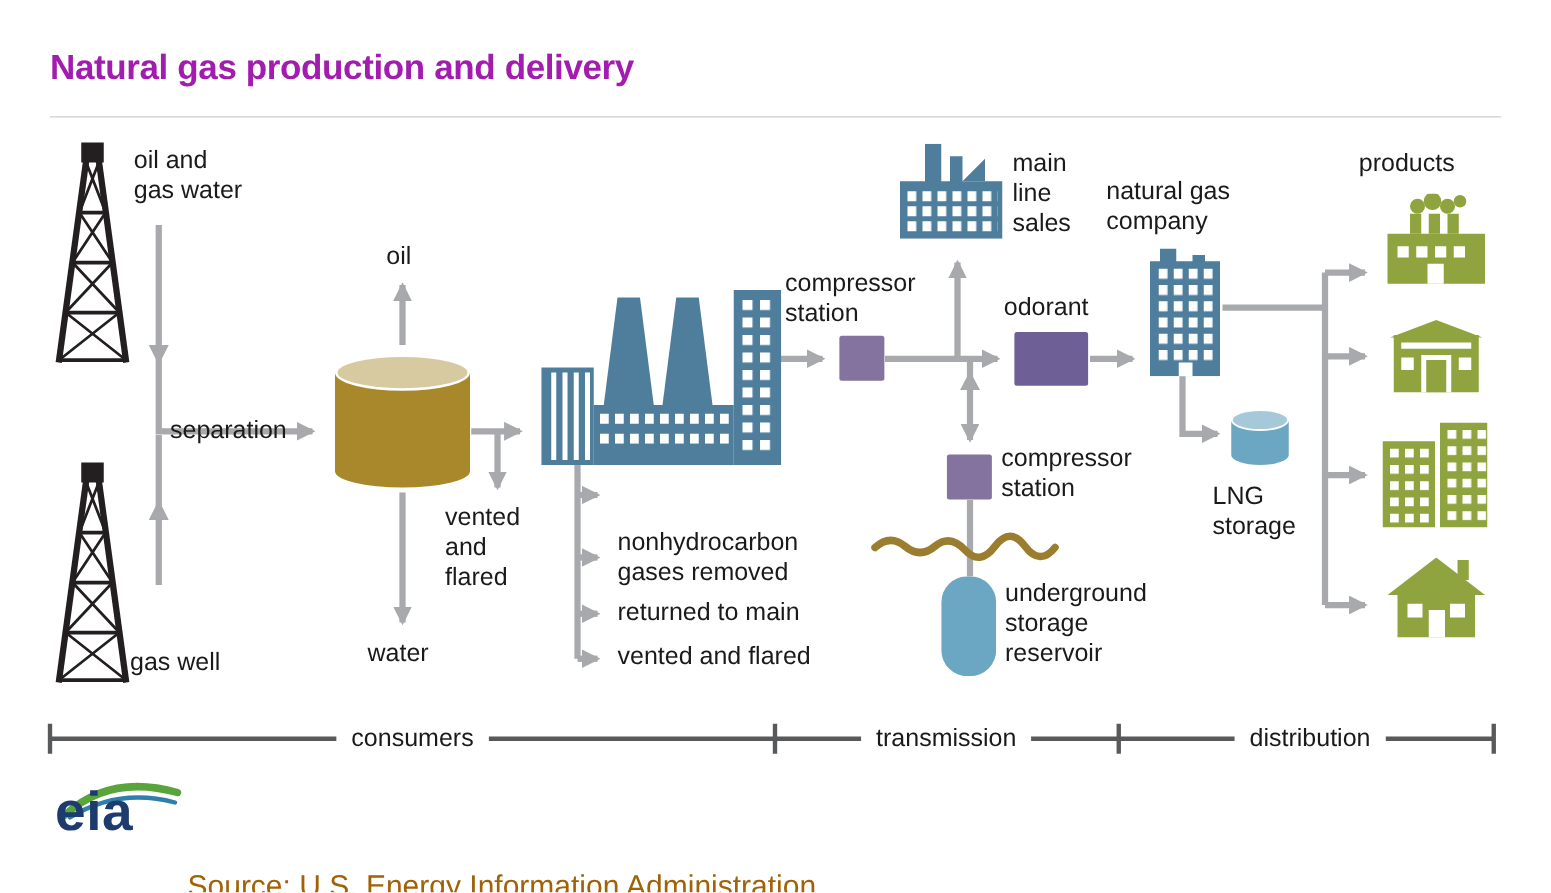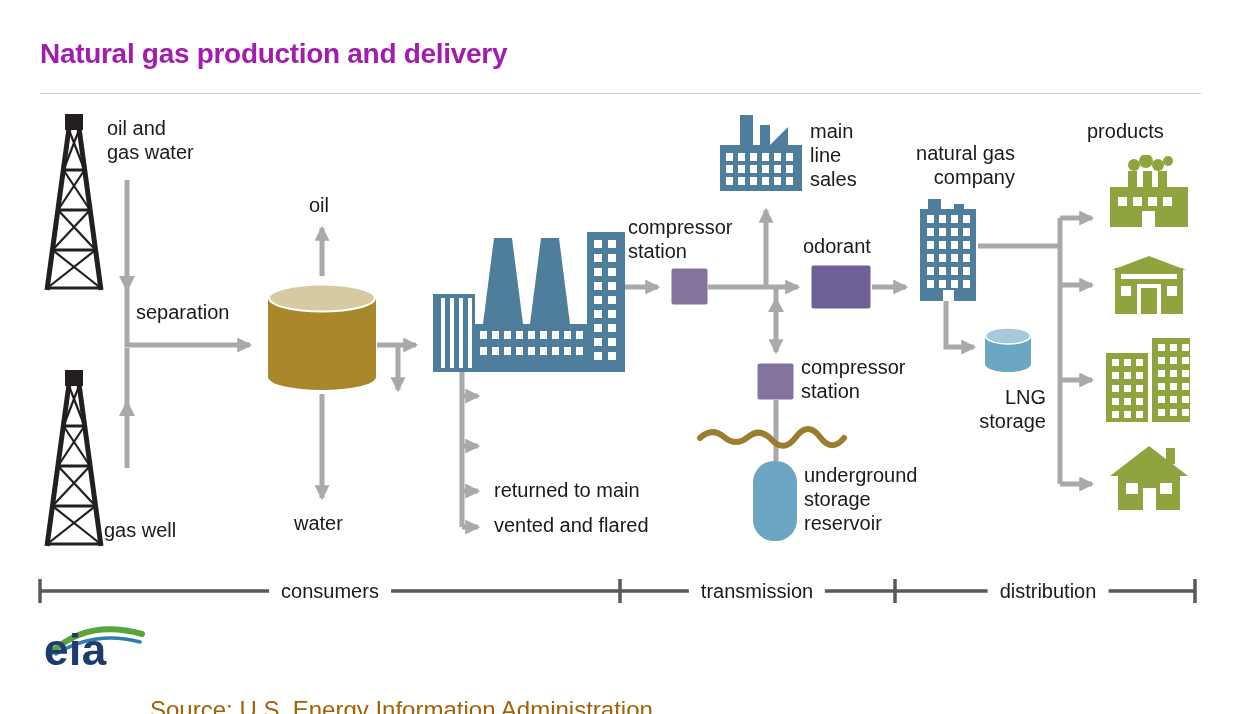--- a/index.html
+++ b/index.html
@@ -8,21 +8,21 @@
     --tank-brown:#a9882c; --tank-top:#d8caa0; --consumer-green:#8fa43e;
     --ground-brown:#9b7d30; --stage-bar-gray:#58595b; --derrick-black:#231f20;
     --logo-navy:#1d3c6d; --logo-green:#5aa53b; --logo-blue:#2f7fae;
   }
   *{margin:0;padding:0;box-sizing:border-box}
   html,body{background:#fff}
   #canvas{position:relative;width:1241px;height:714px;background:#fff;overflow:hidden;
           font-family:"Liberation Sans","DejaVu Sans",sans-serif;color:#1a1a1a}
   .abs{position:absolute}
   .lbl{position:absolute;font-size:20px;line-height:24px;white-space:pre-line;color:#1a1a1a}
-  .ctr{text-align:right}
+  .ctr{text-align:left}
   #page-title{position:absolute;left:40px;top:38px;font-size:28px;font-weight:bold;
               letter-spacing:-0.3px;color:#a21caf;white-space:nowrap}
   #title-divider{position:absolute;left:40px;top:93px;width:1161px;height:1px;background:#cdcdcd}
   #connectors{position:absolute;left:0;top:0}
   .stage-lbl{position:absolute;top:579px;font-size:20px;line-height:24px;background:#fff;
              padding:0 12px;transform:translateX(-50%);white-space:nowrap}
   #source-text{position:absolute;left:150px;top:696px;font-size:24px;color:#a16207;white-space:nowrap}
   #logo-text{font-size:44px;font-weight:bold;line-height:1;color:var(--logo-navy);letter-spacing:0.5px}
   svg{display:block}
   .f-arrow{fill:var(--arrow-gray)} .s-arrow{stroke:var(--arrow-gray)}
@@ -121,30 +121,33 @@
       </svg>
   </div>
   <div class="abs" style="left:35px;top:368px">
     <svg width="78" height="180">
         <use href="#derrick"></use>
       </svg>
   </div>
   <div class="lbl" style="left:107px;top:116px">oil and
 gas water</div>
   <div class="lbl" style="left:104px;top:518px">gas well</div>
-  <div class="lbl" style="left:136px;top:300px">separation</div>
+  <div class="lbl" style="left:136px;top:332px">separation</div>
 
   <div class="abs" style="left:268px;top:282px">
     <svg width="108" height="112" viewBox="0 0 108 112">
       <path d="M0,16 L0,95 A54,13 0 0 0 108,95 L108,16 Z" class="f-tank"></path>
       <ellipse cx="54" cy="16" rx="53" ry="13.5" class="f-tanktop" stroke="#fff" stroke-width="2"></ellipse>
     </svg>
   </div>
   <div class="lbl" style="left:309px;top:193px">oil</div>
   <div class="lbl" style="left:294px;top:511px">water</div>
+  <div class="lbl ctr" style="left:356px;top:402px;width:80px">vented
+and
+flared</div>
 
   <div class="abs" style="left:433px;top:232px">
     <svg width="192" height="140" viewBox="0 0 192 140">
       <defs>
         <pattern id="pw-t" x="161" y="8" width="14" height="14" patternUnits="userSpaceOnUse">
             <rect width="8" height="8" fill="#fff"></rect>
           </pattern>
         <pattern id="pw-b" x="47" y="99" width="12" height="16" patternUnits="userSpaceOnUse">
             <rect width="7" height="8" fill="#fff"></rect>
           </pattern>
@@ -159,20 +162,22 @@
       <g class="f-white">
         <rect x="8" y="66" width="4" height="70"></rect>
           <rect x="17" y="66" width="4" height="70"></rect>
         <rect x="26" y="66" width="4" height="70"></rect>
           <rect x="35" y="66" width="4" height="70"></rect>
       </g>
       <rect x="158" y="6" width="30" height="126" fill="url(#pw-t)"></rect>
       <rect x="45" y="97" width="106" height="26" fill="url(#pw-b)"></rect>
     </svg>
   </div>
+  <div class="lbl" style="left:494px;top:422px">nonhydrocarbon
+gases removed</div>
   <div class="lbl" style="left:494px;top:478px">returned to main</div>
   <div class="lbl" style="left:494px;top:513px">vented and flared</div>
 
   <div class="lbl" style="left:628px;top:215px">compressor
 station</div>
   <div class="abs" style="left:671px;top:268px">
     <svg width="37" height="37">
         <use href="#compressor"></use>
       </svg>
   </div>

